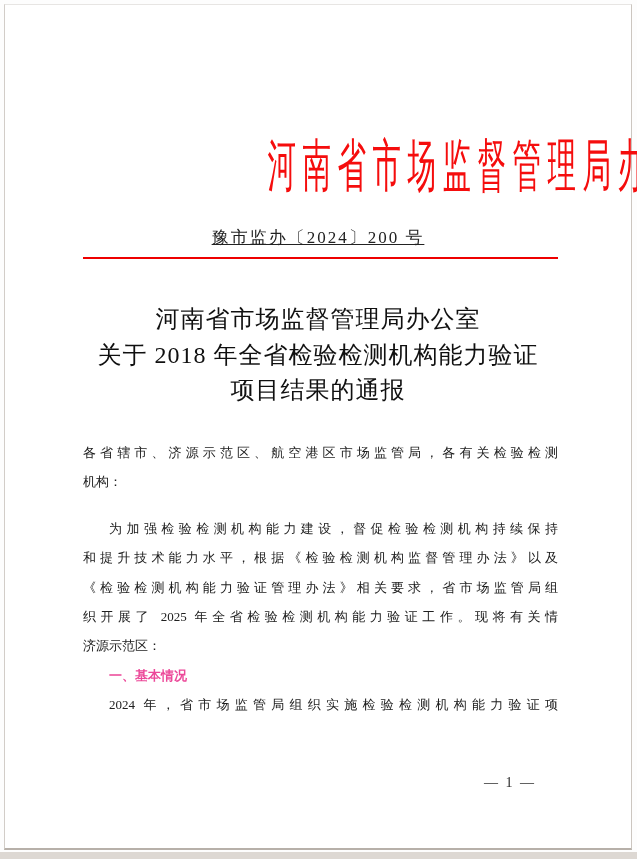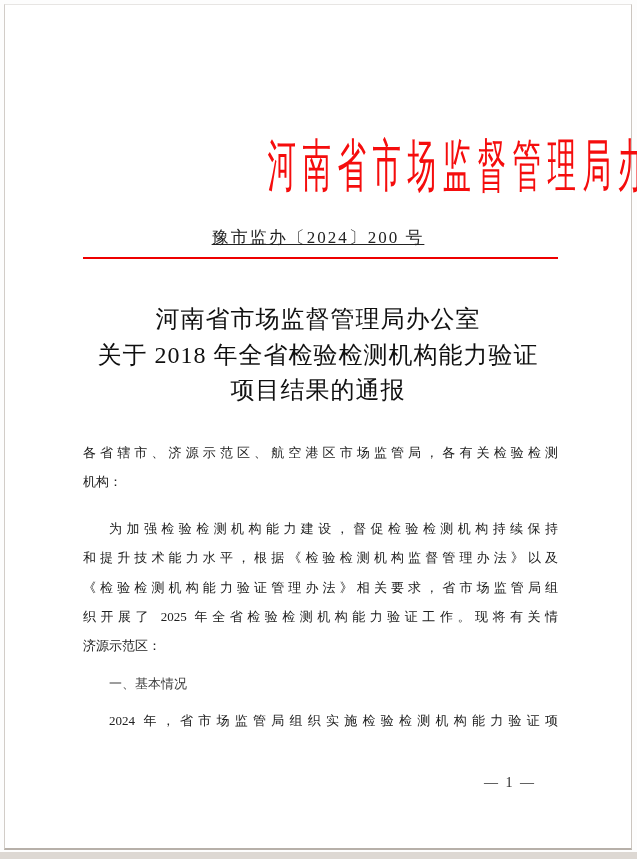--- a/index.html
+++ b/index.html
@@ -101,26 +101,26 @@
     width: 475px;
     font-size: 13px;
     line-height: 29.4px;
     color: #202020;
   }
   .bline { width: 475px; }
   .j {
     text-align: justify;
     text-align-last: justify;
   }
-  .in { text-indent: 2em; margin-top: 8px; }
+  .in { text-indent: 2em; }
   .gap-after { margin-bottom: 17px; }
   .heading {
     font-family: "Liberation Sans", "DejaVu Sans", sans-serif;
-    font-weight: normal;
-    color: #404040;
+    font-weight: bold;
+    color: #ec4899;
   }
   
   .page-number {
     position: absolute;
     right: 95px;
     top: 766px;
     height: 24px;
     line-height: 24px;
     font-size: 14px;
     letter-spacing: 2px;

